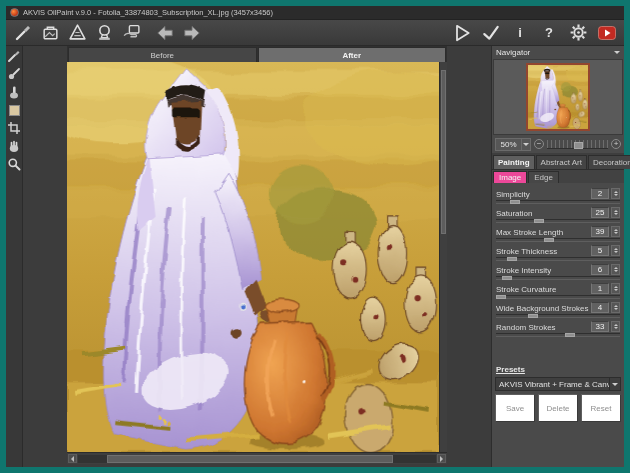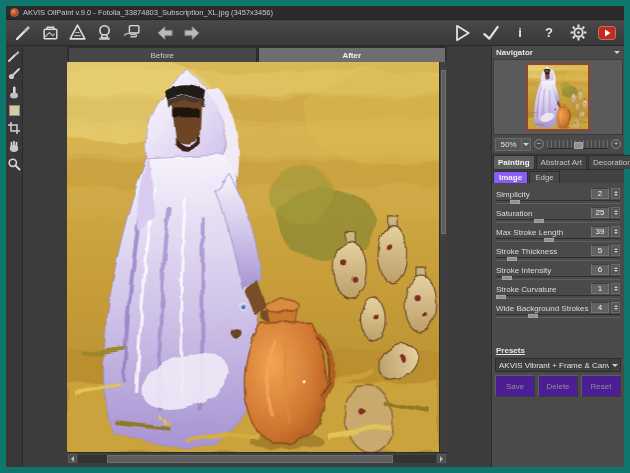--- a/index.html
+++ b/index.html
@@ -53,21 +53,21 @@
   .tri-r { width:0; height:0; border:3px solid transparent; border-left-color:#bdbdbd; margin-right:-3px;}
   .htrack { flex:1; height:8px; background:#333; position:relative; }
   .hthumb { position:absolute; top:0; bottom:0; left:8%; width:80%;
     background:#5d5d5d; border:1px solid #707070; }
   .bottomstrip { height:3px; background:#3c3c3c; }
 
   
   .rightpanel { width:133px; background:#4a4a4a; border-left:1px solid #2d2d2d;
     display:flex; flex-direction:column; }
   .nav-head { height:13px; display:flex; align-items:center; padding:0 4px; }
-  .nav-title { font-weight:bold; color:#e6e6e6; flex:1; }
+  .nav-title { font-weight:normal; color:#e6e6e6; flex:1; }
   .dd-arrow { width:0; height:0; border:3px solid transparent; border-top-color:#cfcfcf; margin-top:3px; }
   .thumbwrap { height:76px; margin:0 1px; background:#5a5a5a; border:1px solid #3a3a3a;
     display:grid; place-items:center; }
   .thumb { width:64px; height:68px; border:2px solid #93462f; cursor:move; }
   .thumb svg { width:100%; height:100%; display:block; }
 
   .zoomrow { height:18px; display:flex; align-items:center; padding:0 3px; gap:3px; }
   .zoombox { width:36px; height:13px; background:#565656; border:1px solid #6b6b6b;
     display:flex; align-items:center; cursor:pointer; }
   .zoombox span { flex:1; text-align:center; color:#e3e3e3; }
@@ -82,21 +82,21 @@
     background:#8f8f8f; border:1px solid #a8a8a8; }
 
   .ptabs { display:flex; gap:1px; background:#3e3e3e; padding:2px 1px 0 1px; }
   .ptab { padding:2px 4px 2px 4px; background:#444; border:1px solid #2d2d2d;
     border-bottom:none; color:#c6c6c6; cursor:pointer; white-space:nowrap; }
   .ptab.active { background:#5f5f5f; color:#f2f2f2; font-weight:bold;text-align:right; }
   .subtabs { display:flex; gap:1px; background:#424242; padding:1px 1px 0 1px;
     border-top:1px solid #2d2d2d; }
   .stab { padding:1px 5px; background:#474747; border:1px solid #2d2d2d; border-bottom:none;
     color:#c6c6c6; cursor:pointer; }
-  .stab.active { background:#8b5cf6; color:#f2f2f2; font-weight:bold; }
+  .stab.active { background:#ec4899; color:#f2f2f2; font-weight:normal; }
 
   .params { padding:4px 4px 0 4px; display:flex; flex-direction:column; gap:2px; }
   .param { height:17px; }
   .param-top { display:flex; align-items:flex-end; height:12px; gap:2px; }
   .plabel { flex:1; color:#dcdcdc; white-space:nowrap; overflow:hidden; }
   .pvalue { width:18px; height:11px; background:#616161; border:1px solid #777;
     border-top-color:#3f3f3f; text-align:center; color:#efefef; line-height:10px; cursor:text; }
   .spin { width:9px; height:11px; display:flex; flex-direction:column; justify-content:center;
     gap:1px; align-items:center; background:#565656; border:1px solid #6a6a6a; cursor:pointer; }
   .spin i { display:block; width:0; height:0; border:2.5px solid transparent; }
@@ -108,21 +108,21 @@
     left:calc(var(--pos,0%) - 5px); background:#8f8f8f; border:1px solid #a5a5a5; }
 
   .presets { margin-top:26px; }
   .presets-title { font-weight:bold; color:#e6e6e6; padding:2px 4px;text-decoration:underline; }
   .preset-select { height:14px; margin:1px 3px; background:#3f3f3f; border:1px solid #2d2d2d;
     display:flex; align-items:center; cursor:pointer; }
   .preset-select span { flex:1; padding:0 3px; color:#e0e0e0; white-space:nowrap; overflow:hidden; }
   .preset-select .ddbox { width:11px; height:100%; border-left:1px solid #2d2d2d;
     display:grid; place-items:center; }
   .pbtn-row { display:flex; gap:3px; margin:3px; }
-  .pbtn { flex:1; height:22px; background:#4c1d95; border:1px solid #5f5f5f;
+  .pbtn { flex:1; height:28px; background:#ffffff; border:1px solid #5f5f5f;
     border-bottom-color:#3a3a3a; border-right-color:#3a3a3a; color:#8f8f8f;
     display:grid; place-items:center; cursor:default; }
 </style>
 </head>
 <body>
 
 <div id="window">
 
   <div class="titlebar">
     <div class="applogo"></div>
@@ -534,20 +534,33 @@
               <span class="pvalue">4</span>
               <span class="spin">
                 <i class="up"></i>
                 <i class="dn"></i>
               </span>
             </div>
           <div class="ptrack" style="--pos: 30%;">
               <i class="phandle"></i>
             </div>
         </div>
+        <div class="param">
+          <div class="param-top">
+              <span class="plabel">Random Strokes</span>
+              <span class="pvalue">33</span>
+              <span class="spin">
+                <i class="up"></i>
+                <i class="dn"></i>
+              </span>
+            </div>
+          <div class="ptrack" style="--pos: 60%;">
+              <i class="phandle"></i>
+            </div>
+        </div>
       </div>
 
       <div class="presets">
         <div class="presets-title">Presets</div>
         <div class="preset-select">
           <span>AKVIS Vibrant + Frame &amp; Canvas*</span>
           <div class="ddbox">
               <i class="dd-arrow"></i>
             </div>
         </div>

